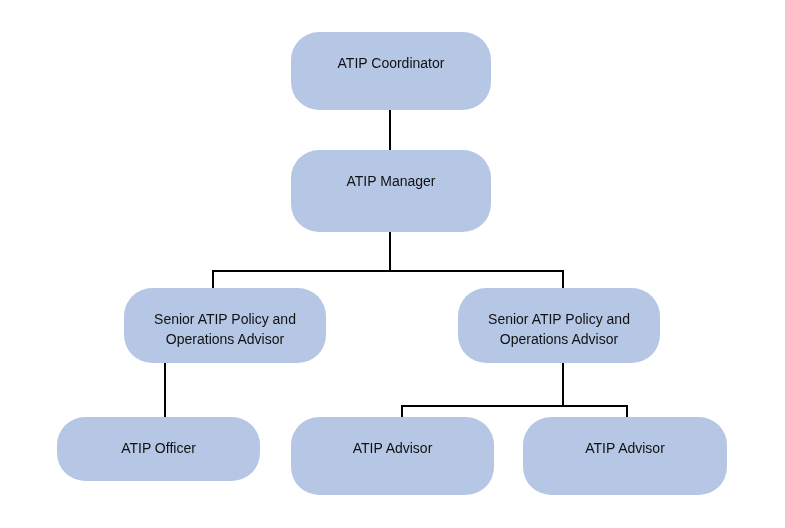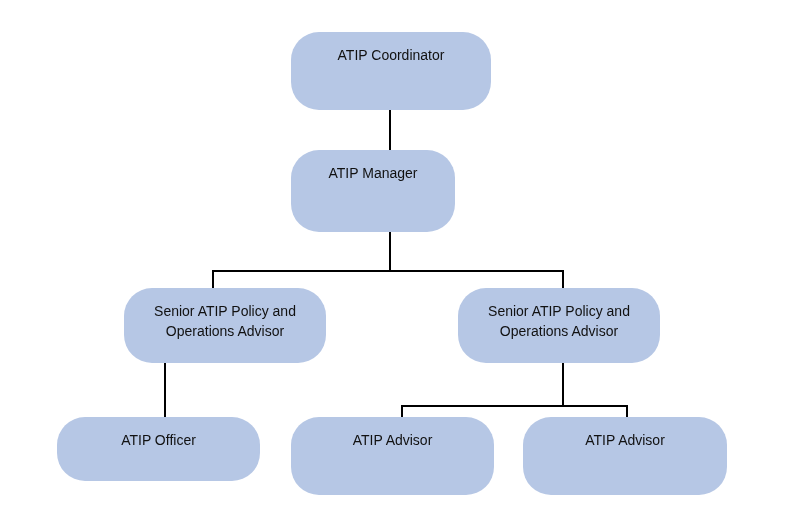--- a/index.html
+++ b/index.html
@@ -27,20 +27,21 @@
     justify-content: center;
     align-items: flex-start;
     text-align: center;
     padding: 14px 18px 0 18px;
     font-size: 14px;
     line-height: 1.4;
     color: #111111;
   }
   .node .label {
     display: inline-block;
+    margin-top: 8px;
   }
   .connector {
     position: absolute;
     background: #000000;
   }
 </style>
 </head>
 <body>
 
 <div class="org-chart">
@@ -53,21 +54,21 @@
   <div class="connector" style="left:164px; top:363px; width:2px; height:54px;"></div>
   <div class="connector" style="left:562px; top:363px; width:2px; height:44px;"></div>
   <div class="connector" style="left:401px; top:405px; width:227px; height:2px;"></div>
   <div class="connector" style="left:401px; top:405px; width:2px; height:12px;"></div>
   <div class="connector" style="left:626px; top:405px; width:2px; height:12px;"></div>
 
   <div class="node" style="left:291px; top:32px; width:200px; height:78px;">
     <span class="label">ATIP Coordinator</span>
   </div>
 
-  <div class="node" style="left:291px; top:150px; width:164px; height:82px;">
+  <div class="node" style="left:291px; top:150px; width:200px; height:82px;">
     <span class="label">ATIP Manager</span>
   </div>
 
   <div class="node" style="left:124px; top:288px; width:202px; height:75px;">
     <span class="label">Senior ATIP Policy and Operations Advisor</span>
   </div>
 
   <div class="node" style="left:458px; top:288px; width:202px; height:75px;">
     <span class="label">Senior ATIP Policy and Operations Advisor</span>
   </div>

